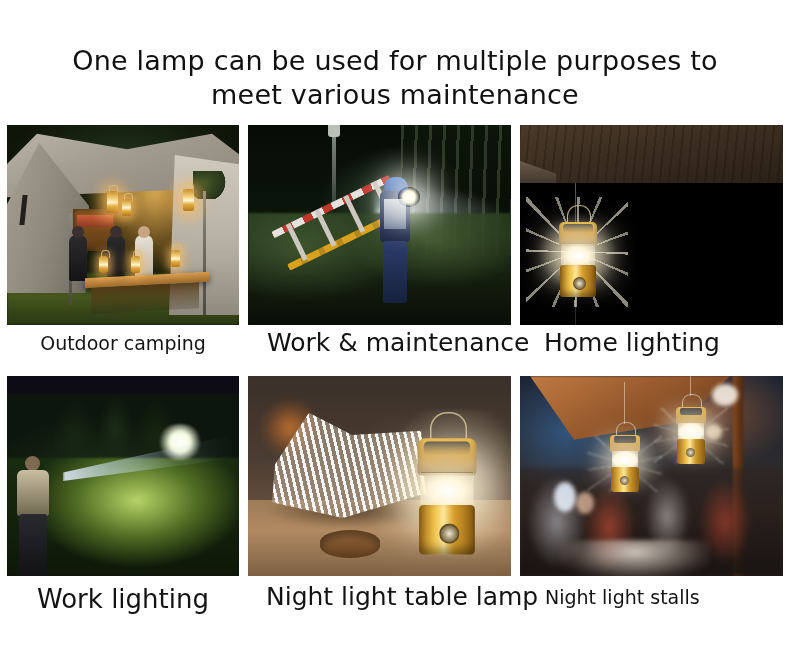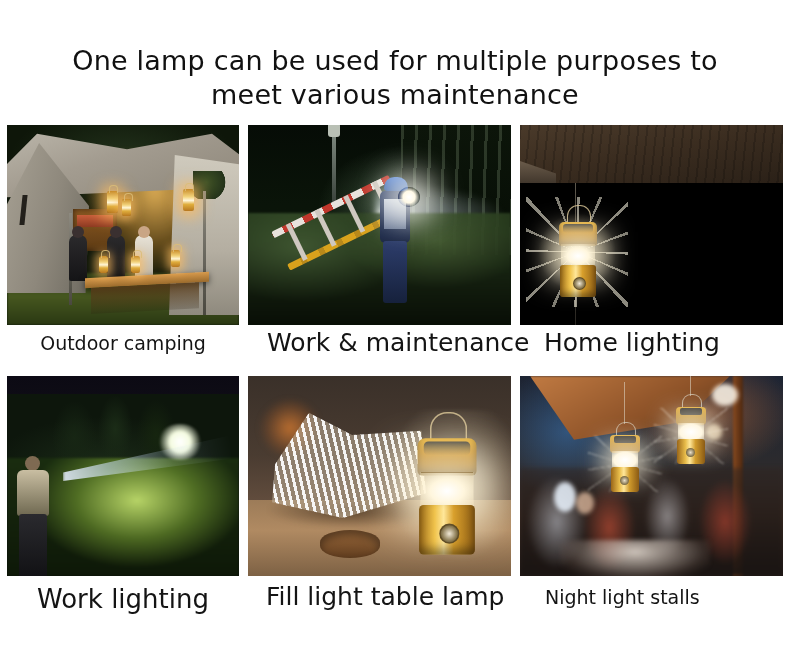--- a/index.html
+++ b/index.html
@@ -588,21 +588,21 @@
         </div>
         <div class="desk-cup"></div>
         <div class="desk-lamp-glow"></div>
         <div class="big-lantern" style="left:168px;top:36px;transform:scale(1.55);transform-origin:top left;">
           <div class="handle"></div>
           <div class="top"></div>
           <div class="globe"></div>
           <div class="body"></div>
         </div>
       </div>
-      <div class="caption" id="cap-5">Fill light table lamp</div>
+      <div class="caption" id="cap-5">Night light table lamp</div>
     </div>
 
     <div class="cell" id="cell-6">
       <div class="thumb wide">
         <div class="art market-bg"></div>
         <div class="market-canopy"></div>
         <div class="market-pole"></div>
         <div class="market-crowd"></div>
         <div class="market-food"></div>
         <div class="bokeh" style="left:34px;top:106px;width:22px;height:30px;background:rgba(235,245,255,.85);"></div>

